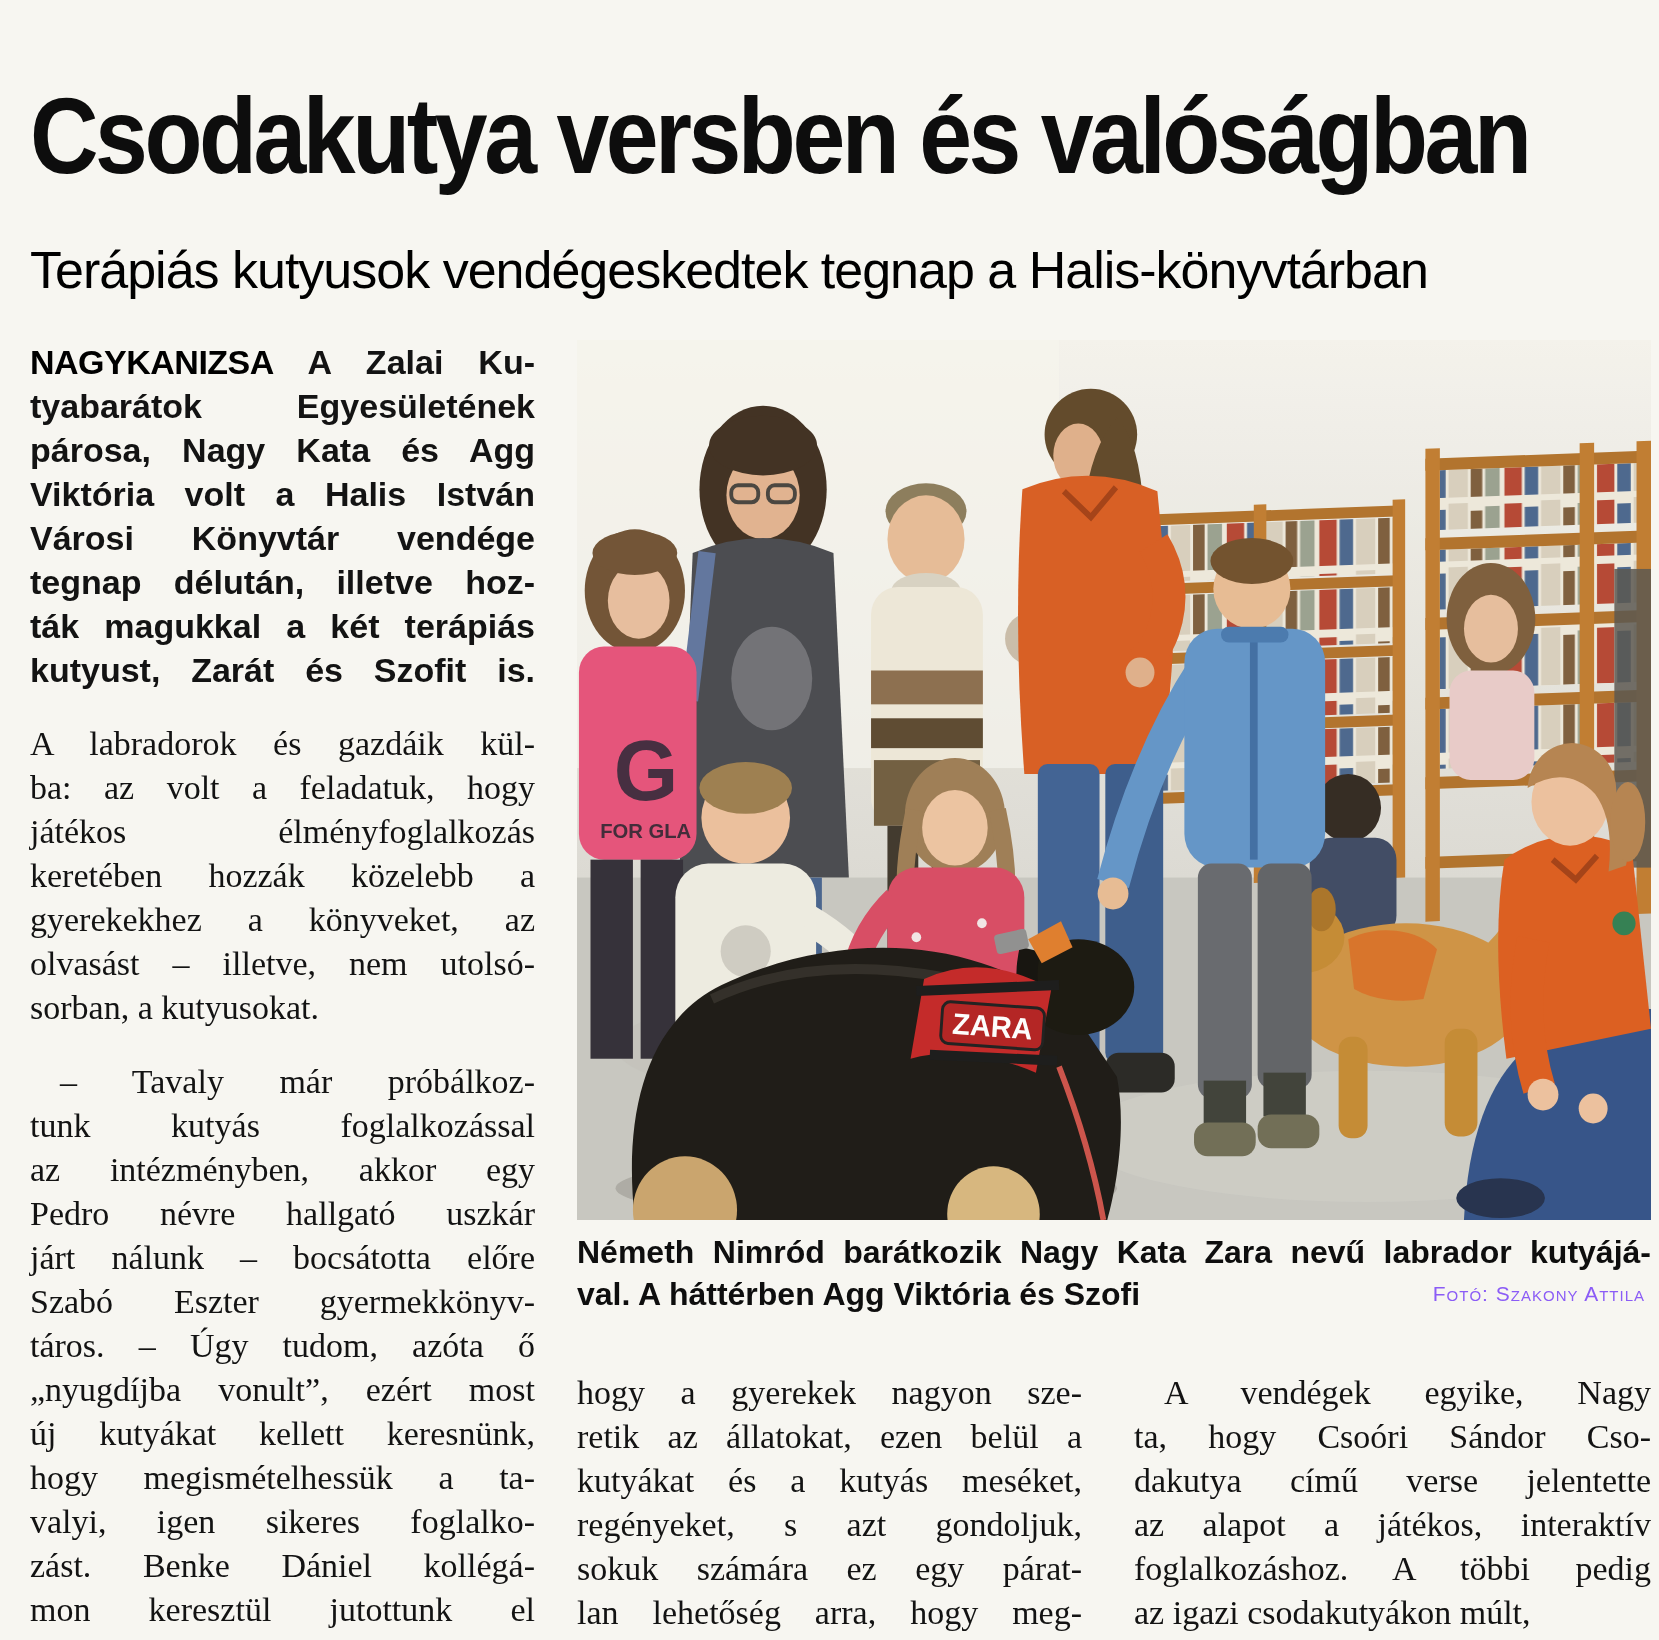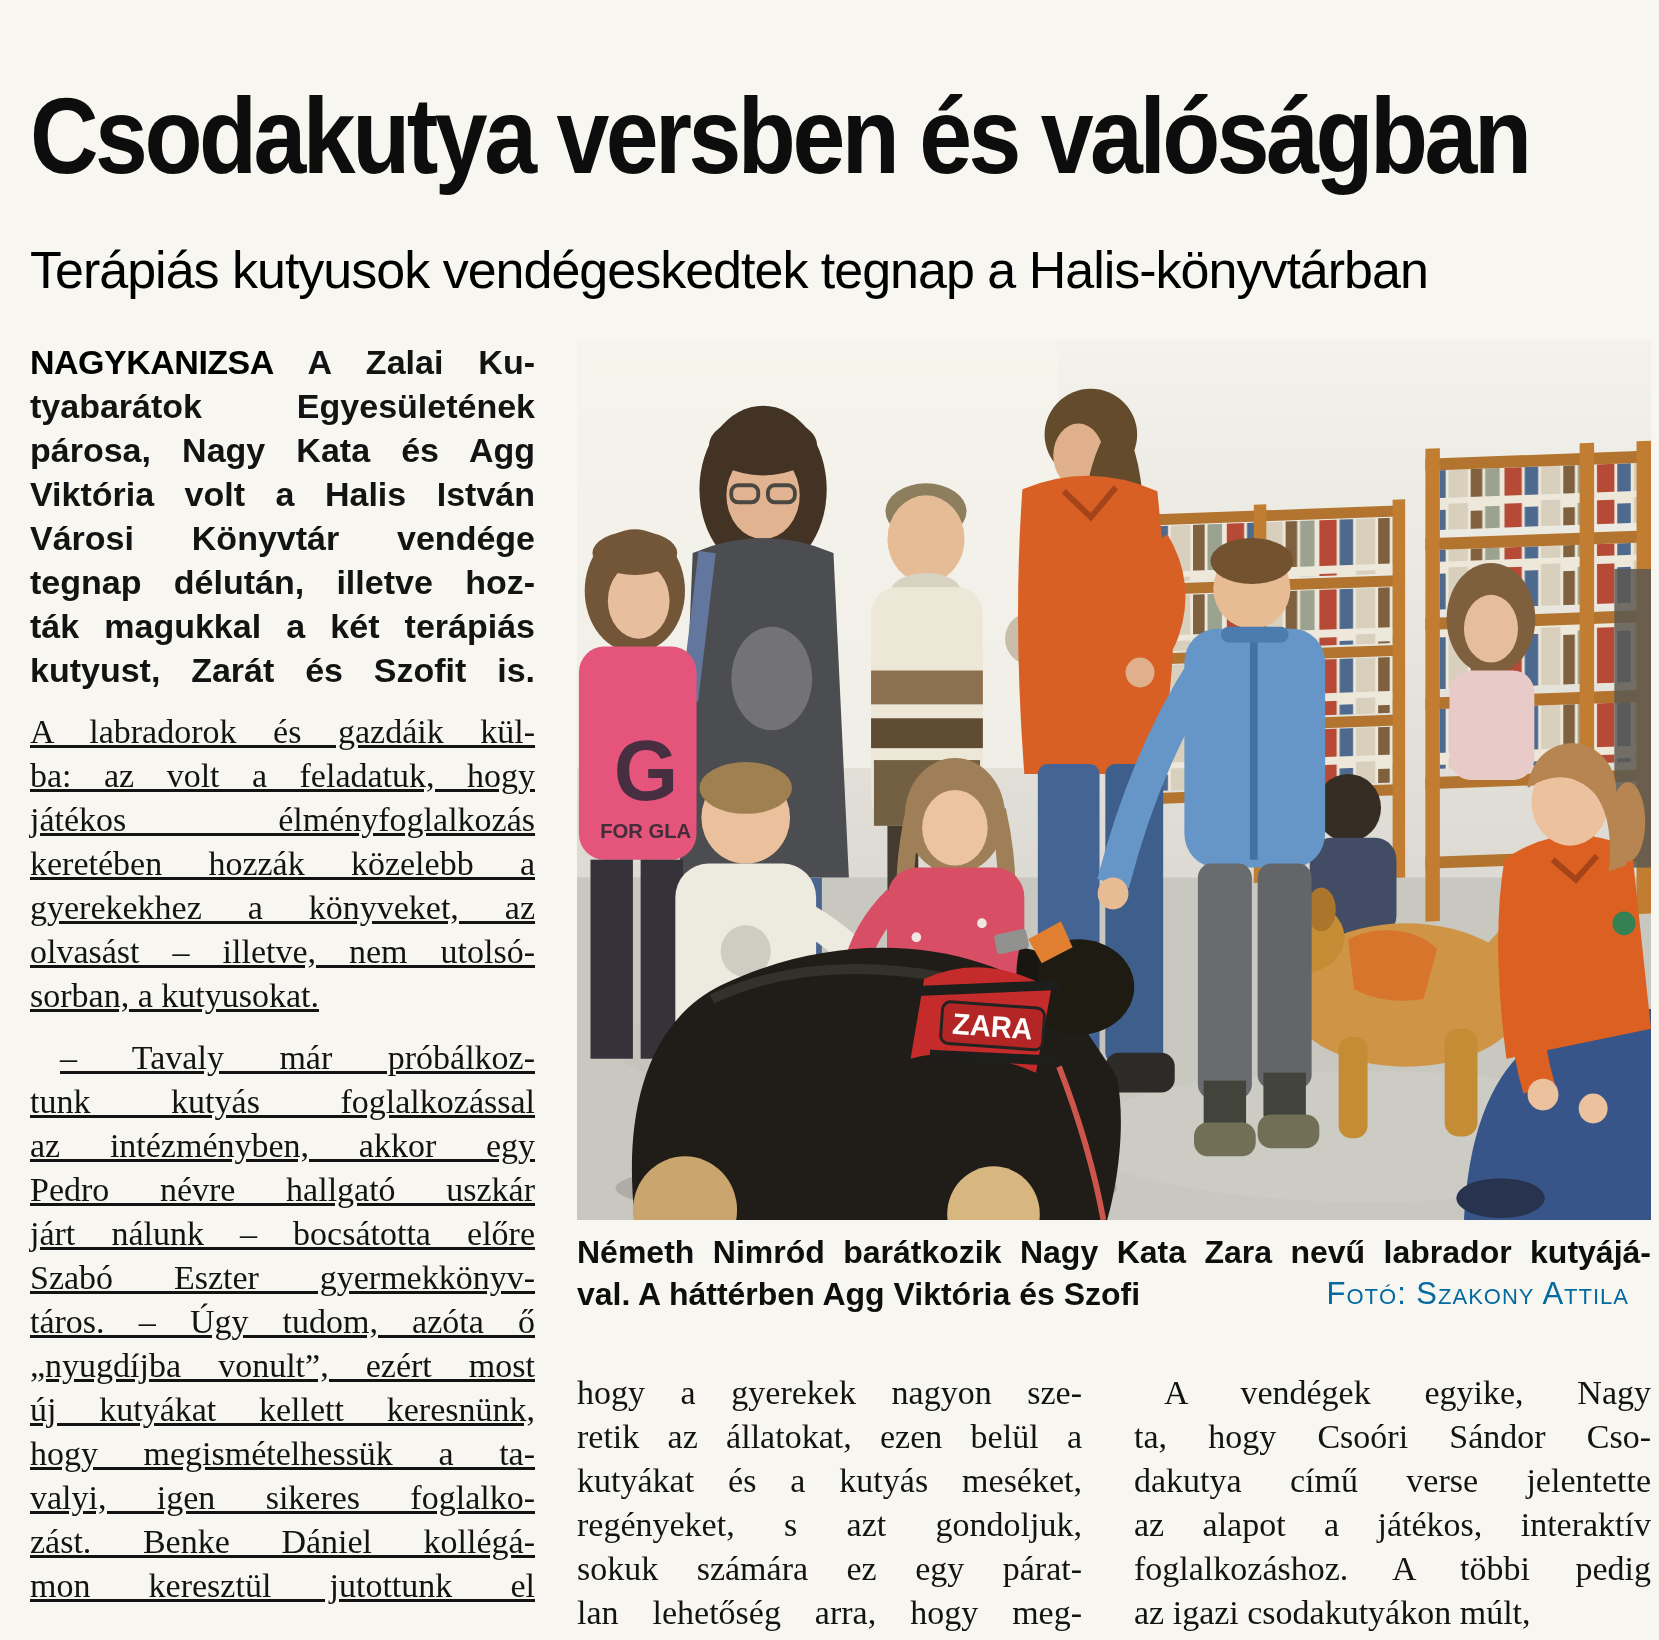--- a/index.html
+++ b/index.html
@@ -23,43 +23,43 @@
     font-weight:400;font-size:52px;letter-spacing:-1px;
     margin-top:40px;white-space:nowrap;color:#000000;
   }
 
   
   .content{display:flex;margin-top:40px;}
   .col1{width:505px;flex:0 0 505px;}
   .rightarea{flex:1;margin-left:42px;min-width:0;}
 
   .para{font-size:34px;line-height:44px;}
-  .para + .para{margin-top:18px;text-decoration:underline;}
+  .para + .para{margin-top:30px;}
   .line{text-align:justify;text-align-last:justify;}
   .para:not(.fill-last) .line:last-child{text-align-last:left;}
   .para.indent-first .line:first-child{text-indent:30px;}
 
   .lead{font-family:"Liberation Sans",sans-serif;font-weight:700;font-size:34px;line-height:44px;}
   .lead .line{text-align:justify;text-align-last:justify;}
   .lead .line:last-child{text-align-last:justify;}
   .loc-tag{color:#000000;letter-spacing:-0.5px;}
 
   
   .photo{width:100%;height:880px;display:block;background:#e8e6e0;}
   .caption{
     position:relative;margin-top:11px;
     font-family:"Liberation Sans",sans-serif;font-weight:700;
     font-size:32px;line-height:42px;color:#0e0e0e;
   }
   .caption .line{text-align:justify;text-align-last:justify;}
   .caption .line:last-child{text-align-last:left;}
   .credit{
-    position:absolute;right:22px;bottom:0;
+    position:absolute;right:6px;bottom:0;
     font-family:"Liberation Sans",sans-serif;font-weight:400;
-    font-variant:small-caps;font-size:31px;letter-spacing:1px;color:#0369a1;
+    font-variant:small-caps;font-size:21px;letter-spacing:1px;color:#8b5cf6;
   }
 
   
   .bottomcols{display:flex;margin-top:56px;}
   .col2{width:505px;flex:0 0 505px;}
   .col3{flex:1;margin-left:52px;position:relative;min-width:0;}
 </style>
 </head>
 <body>
 

